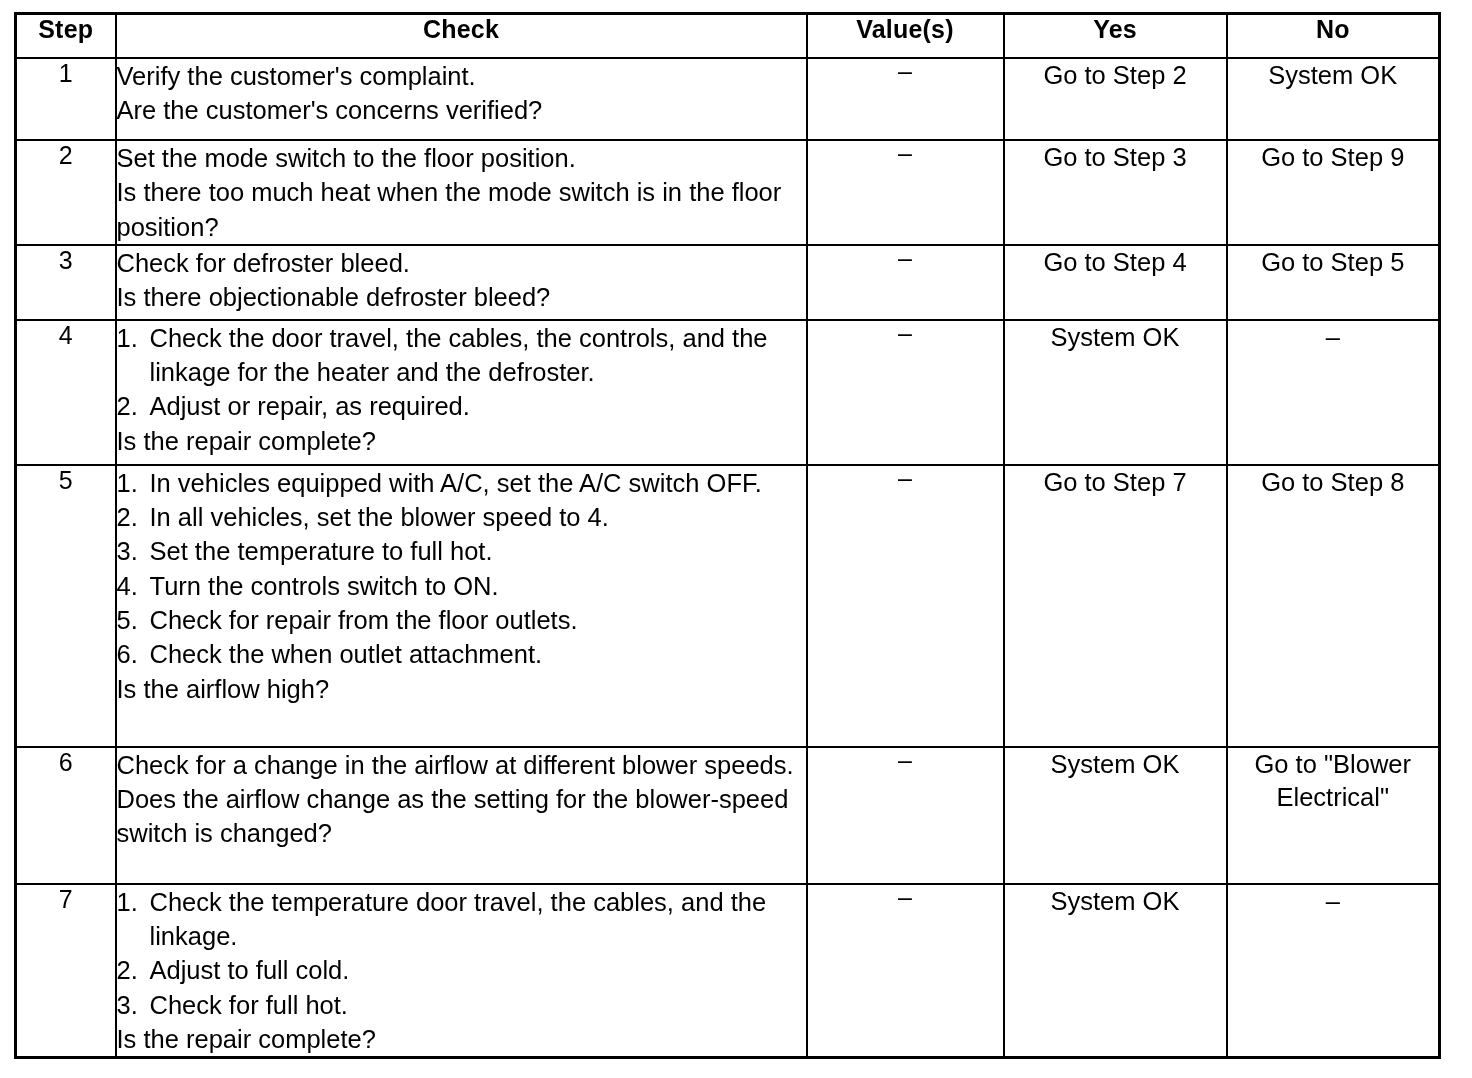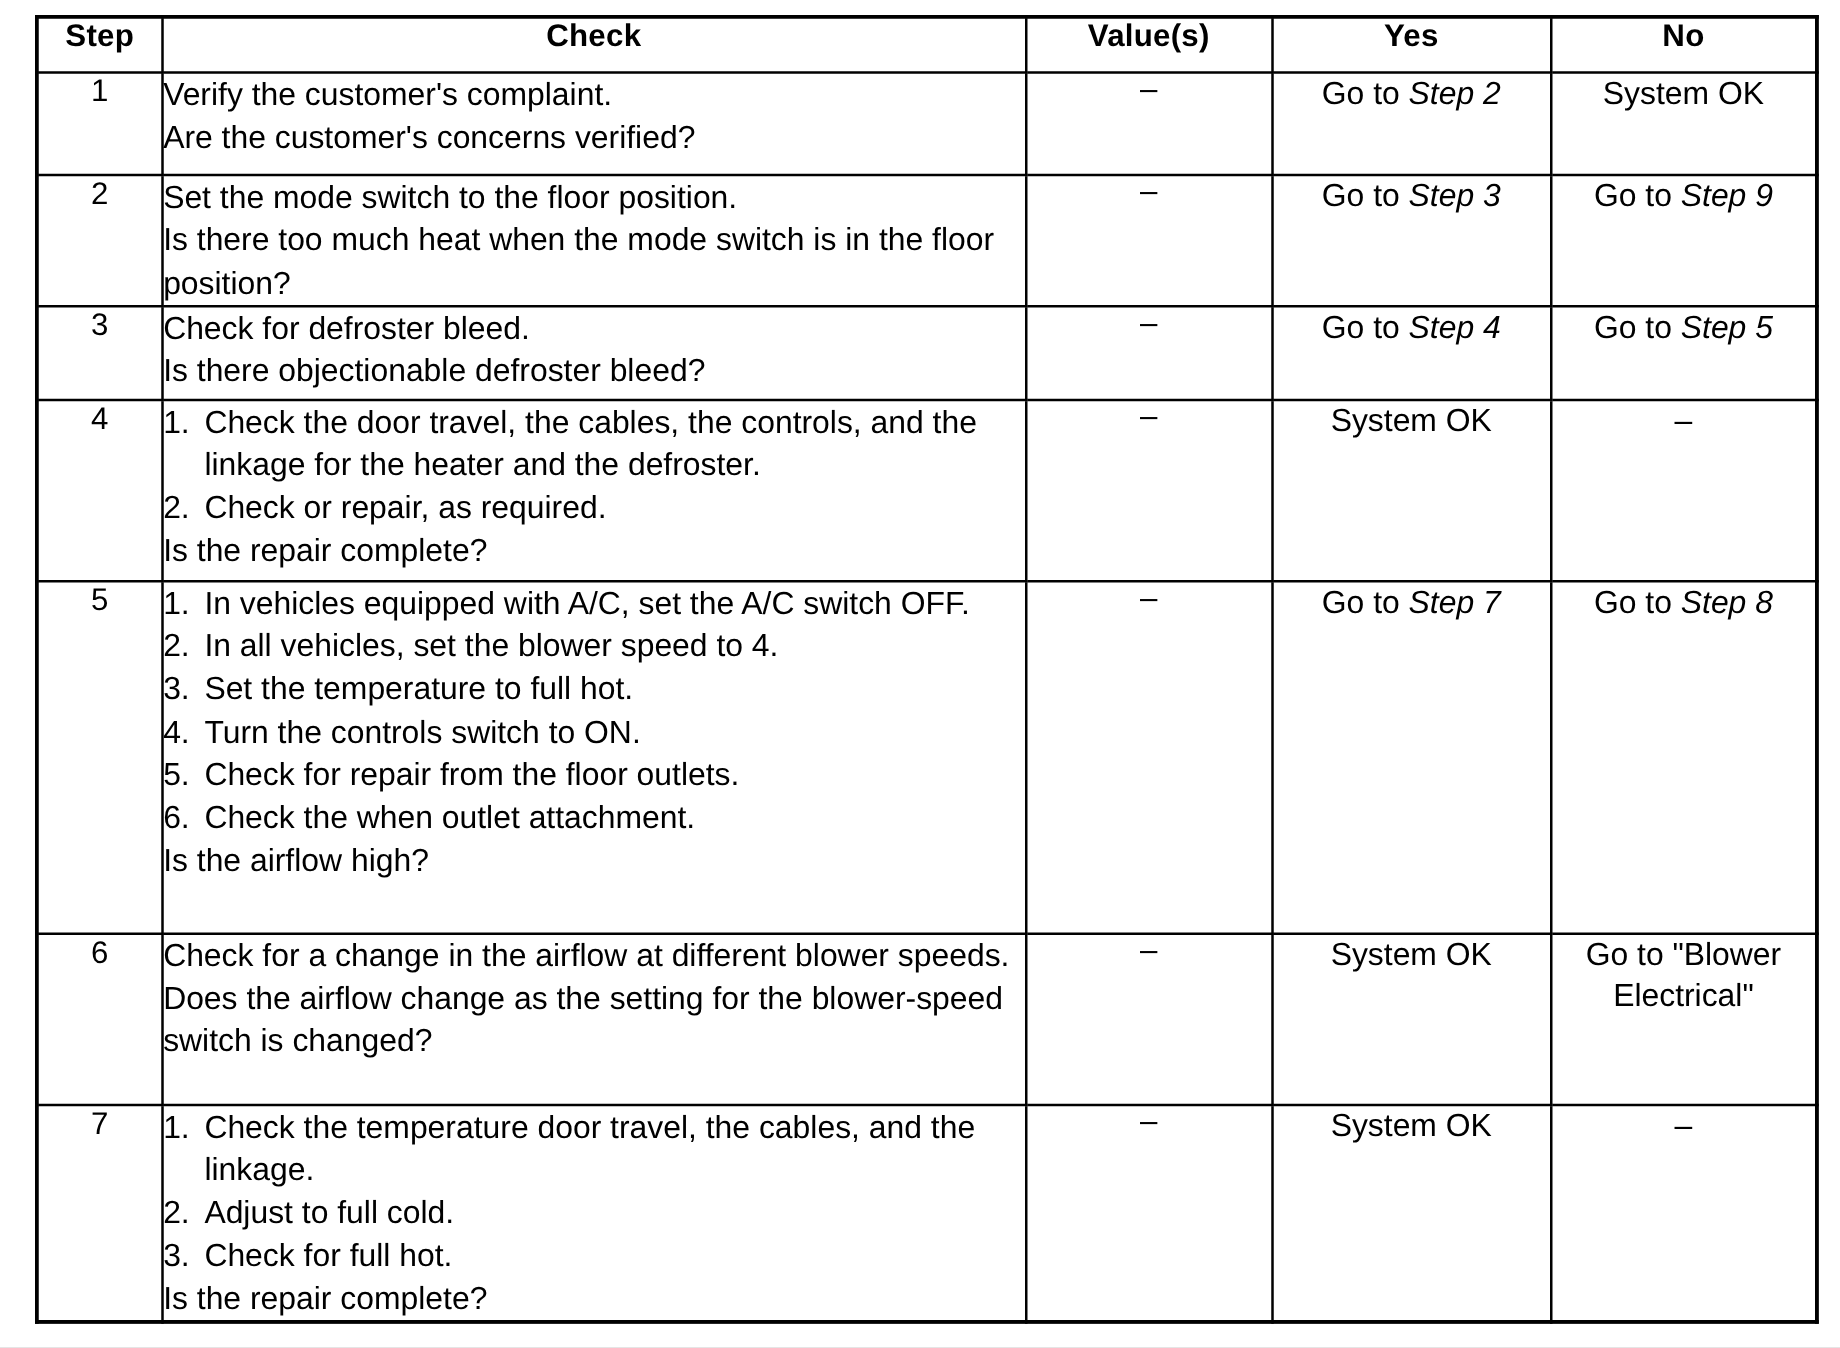--- a/index.html
+++ b/index.html
@@ -19,26 +19,26 @@
   #page {
     position: relative;
     width: 1472px;
     height: 1078px;
     background: #ffffff;
     overflow: hidden;
   }
 
   #diag-table {
     position: absolute;
-    left: 28px;
+    left: 14px;
     top: 12px;
     width: 1424px;
     border-collapse: collapse;
     table-layout: fixed;
-    background: #737373;
+    background: #fdba74;
   }
 
   #diag-table col.c-step   { width: 100px; }
   #diag-table col.c-action { width: 691px; }
   #diag-table col.c-value  { width: 197px; }
   #diag-table col.c-yes    { width: 223px; }
   #diag-table col.c-no     { width: 213px; }
 
   #diag-table th,
   #diag-table td {
@@ -123,21 +123,20 @@
   td.branch-cell.v-mid {
     vertical-align: middle;
     padding-bottom: 0;
   }
   td.branch-cell.v-top {
     vertical-align: top;
     padding-top: 14px;
     padding-bottom: 0;
   }
   .step-ref {
-    font-style: italic;
   }
 </style>
 </head>
 <body>
 
 <div id="page">
   <table id="diag-table">
     <colgroup>
       <col class="c-step">
       <col class="c-action">
@@ -190,21 +189,21 @@
           <td class="value-cell"><span class="dash">–</span></td>
           <td class="branch-cell"><span><span>Go to </span><span class="step-ref">Step 4</span></span></td>
           <td class="branch-cell"><span><span>Go to </span><span class="step-ref">Step 5</span></span></td>
         </tr>
         <tr style="height: 145px;">
           <td class="step-cell"><span>4</span></td>
           <td class="action-cell">
             <div class="action-block">
               <ol class="action-list">
                 <li><span class="li-num">1.</span><span>Check the door travel, the cables, the controls, and the linkage for the heater and the defroster.</span></li>
-                <li><span class="li-num">2.</span><span>Check or repair, as required.</span></li>
+                <li><span class="li-num">2.</span><span>Adjust or repair, as required.</span></li>
               </ol>
               <div class="action-para">Is the repair complete?</div>
             </div>
           </td>
           <td class="value-cell"><span class="dash">–</span></td>
           <td class="branch-cell"><span><span>System OK</span></span></td>
           <td class="branch-cell v-mid"><span><span>–</span></span></td>
         </tr>
         <tr style="height: 282px;">
           <td class="step-cell"><span>5</span></td>

